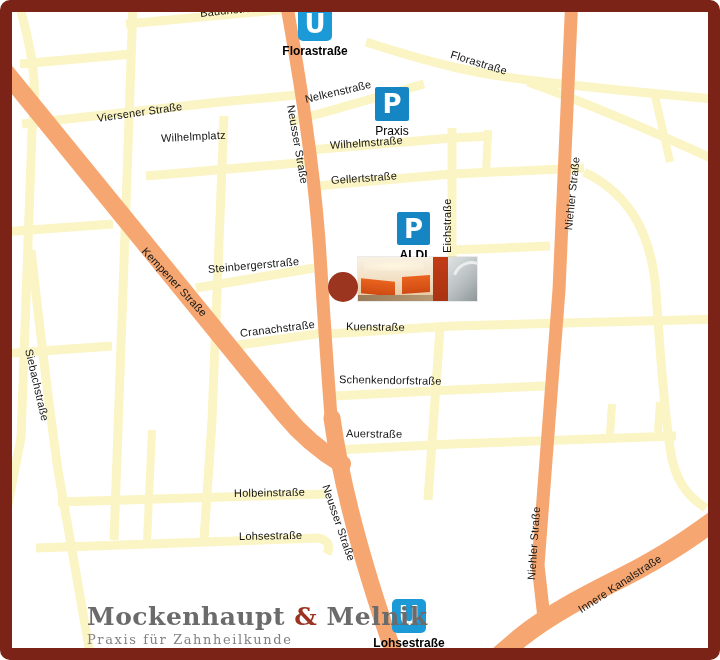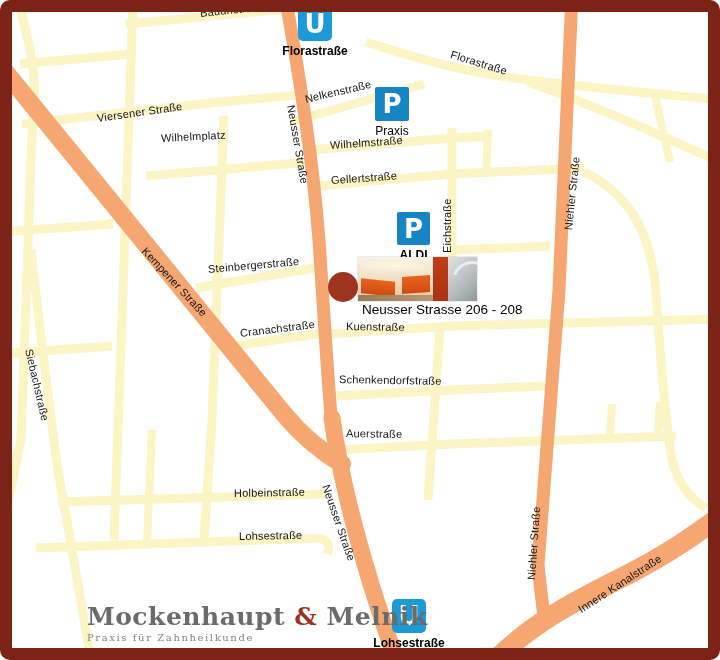--- a/index.html
+++ b/index.html
@@ -58,21 +58,21 @@
   #practice-caption{
     position:absolute;left:362px;top:302px;z-index:4;
     font-size:13.5px;color:#000;white-space:nowrap;
   }
   #logo{position:absolute;left:87px;top:604px;z-index:5;}
   #logo-title{
     font-family:"DejaVu Serif", serif;font-weight:bold;font-size:25px;
     letter-spacing:.5px;line-height:1.05;
   }
   #logo-subtitle{
-    font-family:"DejaVu Serif", serif;font-size:10px;letter-spacing:1.6px;margin-top:2px;
+    font-family:"DejaVu Serif", serif;font-size:13px;letter-spacing:1.6px;margin-top:2px;
   }
   #frame{
     position:absolute;inset:0;z-index:10;pointer-events:none;
     border:12px solid #7c2318;border-radius:10px;
   }
 </style>
 </head>
 <body>
 
 <div id="map-canvas">
@@ -151,21 +151,20 @@
         <div class="bench b1"></div>
         <div class="bench b2"></div>
         <div class="floor"></div>
       </div>
       <div id="photo-divider" style="background: linear-gradient(rgb(195, 60, 22), rgb(169, 51, 18));"></div>
       <div id="photo-treatment">
         <div class="steel-curve"></div>
       </div>
     </div>
 
-    <div id="practice-caption">Neusser Strasse 206 - 208</div>
   <div class="badge-wrap">
         <div class="badge u" style="left: 298px; top: 7px; width: 34px; height: 34px; background: rgb(27, 154, 215);">U</div>
         <div class="badge-label u" style="left: 255px; top: 44px; width: 120px;">Florastraße</div>
       </div>
       <div class="badge-wrap">
         <div class="badge p" style="left: 375px; top: 87px; width: 34px; height: 34px; background: rgb(21, 133, 196);">P</div>
         <div class="badge-label p" style="left: 332px; top: 124px; width: 120px;">Praxis</div>
       </div>
       <div class="badge-wrap">
         <div class="badge p" style="left: 397px; top: 212px; width: 33px; height: 33px; background: rgb(21, 133, 196);">P</div>

